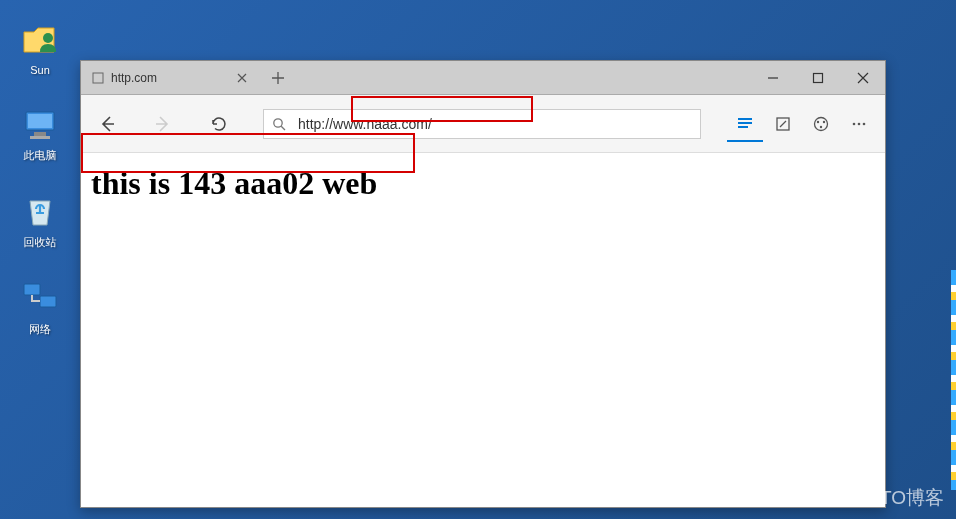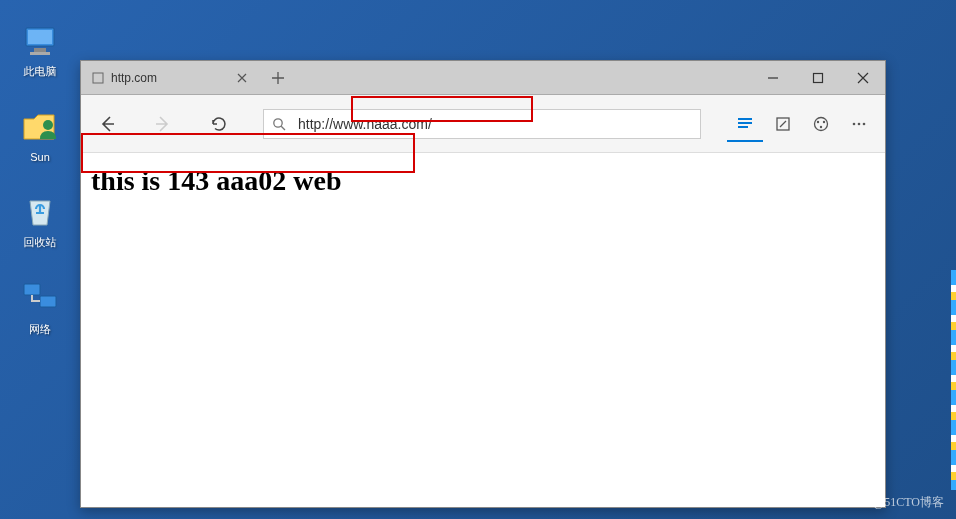--- a/index.html
+++ b/index.html
@@ -164,21 +164,21 @@
       justify-content: center;
       cursor: pointer;
       color: #555;
     }
     .tool-btn.active { border-bottom: 2px solid #0078d7; color: #0078d7; }
     .content {
       flex: 1;
       background: white;
       padding: 12px 10px;
       font-family: "Times New Roman", serif;
-      font-size: 28px;
+      font-size: 32px;
       font-weight: bold;
       color: black;
     }
     .highlight-box-url {
       position: absolute;
       border: 2px solid #d40000;
       pointer-events: none;
       left: 270px;
       top: 35px;
       width: 182px;
@@ -199,54 +199,53 @@
       top: 270px;
       width: 5px;
       height: 220px;
       background: repeating-linear-gradient(180deg, #33aaff 0 15px, #fff 15px 22px, #ffd030 22px 30px);
     }
     .watermark {
       position: absolute;
       right: 12px;
       bottom: 8px;
       color: rgba(255,255,255,0.7);
-      font-size: 12px;
-      font-family: Liberation Serif, serif;
+      font-size: 19px;
     }
   </style>
 </head>
 <body>
 
 <div class="desktop">
 
   <div class="desktop-icons">
+    <div class="desktop-icon">
+      <div class="icon-img">
+        <svg width="40" height="40" viewBox="0 0 40 40">
+          <path d="M4 12 L14 12 L18 8 L34 8 L34 32 L4 32 Z" fill="#ffd96b" stroke="#d4a020"></path>
+          <circle cx="28" cy="18" r="5" fill="#2d8f4e"></circle>
+          <path d="M20 32 Q20 24 28 24 Q36 24 36 32 Z" fill="#2d8f4e"></path>
+        </svg>
+      </div>
+      <span class="icon-label">Sun</span>
+    </div>
     <div class="desktop-icon">
       <div class="icon-img">
         <svg width="40" height="40" viewBox="0 0 40 40">
           <rect x="6" y="8" width="28" height="18" rx="1" fill="#3a8dde" stroke="#1a5a9a"></rect>
           <rect x="8" y="10" width="24" height="14" fill="#6db4f5"></rect>
           <rect x="14" y="28" width="12" height="4" fill="#888"></rect>
           <rect x="10" y="32" width="20" height="3" fill="#aaa"></rect>
         </svg>
       </div>
       <span class="icon-label">此电脑</span>
     </div>
     <div class="desktop-icon">
       <div class="icon-img">
         <svg width="40" height="40" viewBox="0 0 40 40">
-          <path d="M4 12 L14 12 L18 8 L34 8 L34 32 L4 32 Z" fill="#ffd96b" stroke="#d4a020"></path>
-          <circle cx="28" cy="18" r="5" fill="#2d8f4e"></circle>
-          <path d="M20 32 Q20 24 28 24 Q36 24 36 32 Z" fill="#2d8f4e"></path>
-        </svg>
-      </div>
-      <span class="icon-label">Sun</span>
-    </div>
-    <div class="desktop-icon">
-      <div class="icon-img">
-        <svg width="40" height="40" viewBox="0 0 40 40">
           <path d="M10 10 L30 10 L27 34 L13 34 Z" fill="#d5e8f0" stroke="#8aa9b8"></path>
           <path d="M16 18 A4 4 0 1 1 24 18 M20 14 L20 22 M16 22 L24 22" stroke="#3a9de0" stroke-width="2.2" fill="none"></path>
         </svg>
       </div>
       <span class="icon-label">回收站</span>
     </div>
     <div class="desktop-icon">
       <div class="icon-img">
         <svg width="40" height="40" viewBox="0 0 40 40">
           <rect x="4" y="6" width="16" height="11" rx="1" fill="#3a8dde" stroke="#1a5a9a"></rect>

